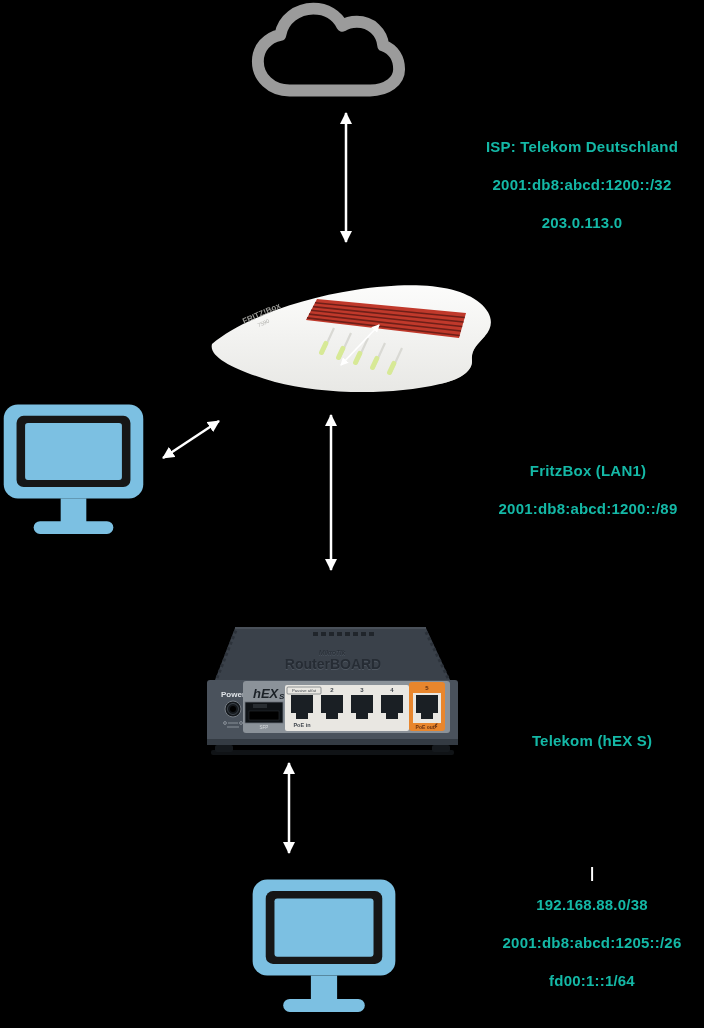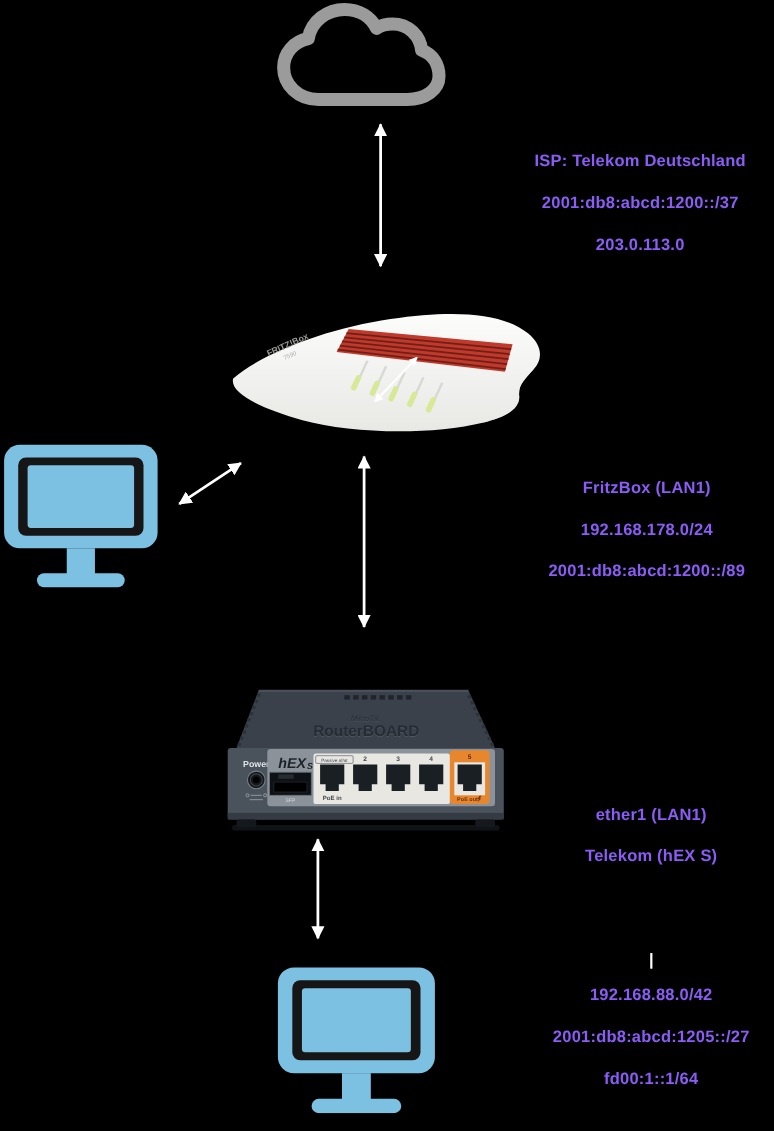--- a/index.html
+++ b/index.html
@@ -1,20 +1,20 @@
 <!DOCTYPE html>
 <html><head>
 <meta charset="utf-8">
 <title>Network Diagram</title>
 <style>
   html,body{margin:0;padding:0;background:#000;}
   .stage{position:relative;width:704px;height:1028px;background:#000;overflow:hidden;
          font-family:"Liberation Sans",sans-serif;}
   .abs{position:absolute;}
-  .labels{position:absolute;width:220px;text-align:center;color:#8b5cf6;
+  .labels{position:absolute;width:220px;text-align:center;color:#14b8a6;
           font-weight:bold;font-size:15px;line-height:38px;letter-spacing:.2px;}
   .labels p{margin:0;}
   .sep{position:absolute;width:220px;text-align:center;color:#fff;
        font-weight:bold;font-size:15px;line-height:22px;}
   svg{display:block;}
   .links{position:absolute;left:0;top:0;pointer-events:none;}
 </style>
 </head>
 <body>
 
@@ -33,21 +33,21 @@
   </svg>
 
   <svg class="abs" style="left:247px;top:2px" width="159" height="99" viewBox="0 0 120 75">
     <path d="M 93,67 H 32 C 18,67 8,57 8,45 C 8,35 15,27 25,25 C 27,13 38,5 50,5
              C 60,5 68,10 72,18 C 75,16 79,15 83,15 C 94,15 102,23 103,33
              C 111,36 115,43 115,51 C 115,60 106,67 93,67 Z" fill="none" stroke="#9b9b9b" stroke-width="9" stroke-linejoin="round"></path>
   </svg>
 
   <div class="labels" style="left:472px;top:128px">
     <p>ISP: Telekom Deutschland</p>
-    <p>2001:db8:abcd:1200::/37</p>
+    <p>2001:db8:abcd:1200::/32</p>
     <p>203.0.113.0</p>
   </div>
 
   <svg class="abs" style="left:200px;top:258px" width="300" height="148" viewBox="0 0 300 148">
     <defs>
       <linearGradient id="fbgrad" x1="0" y1="0" x2="0" y2="1">
         <stop offset="0" stop-color="#fcfcfb"></stop>
           <stop offset="1" stop-color="#e8e8e5"></stop>
       </linearGradient>
       <marker id="fah" markerUnits="userSpaceOnUse" markerWidth="9" markerHeight="8" refX="7" refY="4" orient="auto-start-reverse">
@@ -89,23 +89,22 @@
          <rect x="174.5" y="98" width="5" height="15" rx="2.5" fill="#d7e996" transform="rotate(25 177 100)"></rect>
         </g>
       <g>
           <line x1="202" y1="90" x2="190" y2="116" stroke="#d9d9d4" stroke-width="2.2"></line>
          <rect x="191.5" y="103" width="5" height="15" rx="2.5" fill="#d7e996" transform="rotate(25 194 105)"></rect>
         </g>
     </g>
     <line x1="141" y1="107" x2="179" y2="67" stroke="#ffffff" stroke-width="1.8" marker-start="url(#fah)" marker-end="url(#fah)"></line>
   </svg>
 
-  <div class="labels" style="left:478px;top:425px">
+  <div class="labels" style="left:478px;top:452px">
     <p>FritzBox (LAN1)</p>
-    <p>192.168.178.0/24</p>
     <p>2001:db8:abcd:1200::/89</p>
   </div>
 
   <svg class="abs" style="left:2px;top:403px" width="143" height="131" viewBox="0 0 100 92">
     <rect x="1" y="1" width="98" height="66" rx="10" fill="#7cc0e2"></rect>
     <rect x="10" y="9" width="80" height="50" rx="5" fill="#161616"></rect>
     <rect x="16" y="14" width="68" height="40" rx="2" fill="#7cc0e2"></rect>
     <rect x="41" y="67" width="18" height="17" fill="#7cc0e2"></rect>
     <rect x="22" y="83" width="56" height="9" rx="4.5" fill="#7cc0e2"></rect>
   </svg>
@@ -188,29 +187,28 @@
       <use href="#rj45" x="211" y="70"></use>
     </g>
     <text x="97" y="102" text-anchor="middle" font-size="5.5" font-weight="bold" fill="#42484f">PoE in</text>
     <g>
       <text x="220" y="103.5" text-anchor="middle" font-size="5" font-weight="bold" fill="#6b3312">PoE out</text>
       <polygon points="231,98.5 229,101.5 230.5,101.5 229,104.5 232.5,101 231,101 232.8,98.5" fill="#6b3312"></polygon>
     </g>
   </svg>
 
   <div class="labels" style="left:482px;top:722px">
-    <p>ether1 (LAN1)</p>
     <p>Telekom (hEX S)</p>
   </div>
 
   <div class="sep" style="left:482px;top:862px">|</div>
 
   <div class="labels" style="left:482px;top:886px">
-    <p>192.168.88.0/42</p>
-    <p>2001:db8:abcd:1205::/27</p>
+    <p>192.168.88.0/38</p>
+    <p>2001:db8:abcd:1205::/26</p>
     <p>fd00:1::1/64</p>
   </div>
 
   <svg class="abs" style="left:251px;top:878px" width="146" height="134" viewBox="0 0 100 92">
     <rect x="1" y="1" width="98" height="66" rx="10" fill="#7cc0e2"></rect>
     <rect x="10" y="9" width="80" height="50" rx="5" fill="#161616"></rect>
     <rect x="16" y="14" width="68" height="40" rx="2" fill="#7cc0e2"></rect>
     <rect x="41" y="67" width="18" height="17" fill="#7cc0e2"></rect>
     <rect x="22" y="83" width="56" height="9" rx="4.5" fill="#7cc0e2"></rect>
   </svg>

